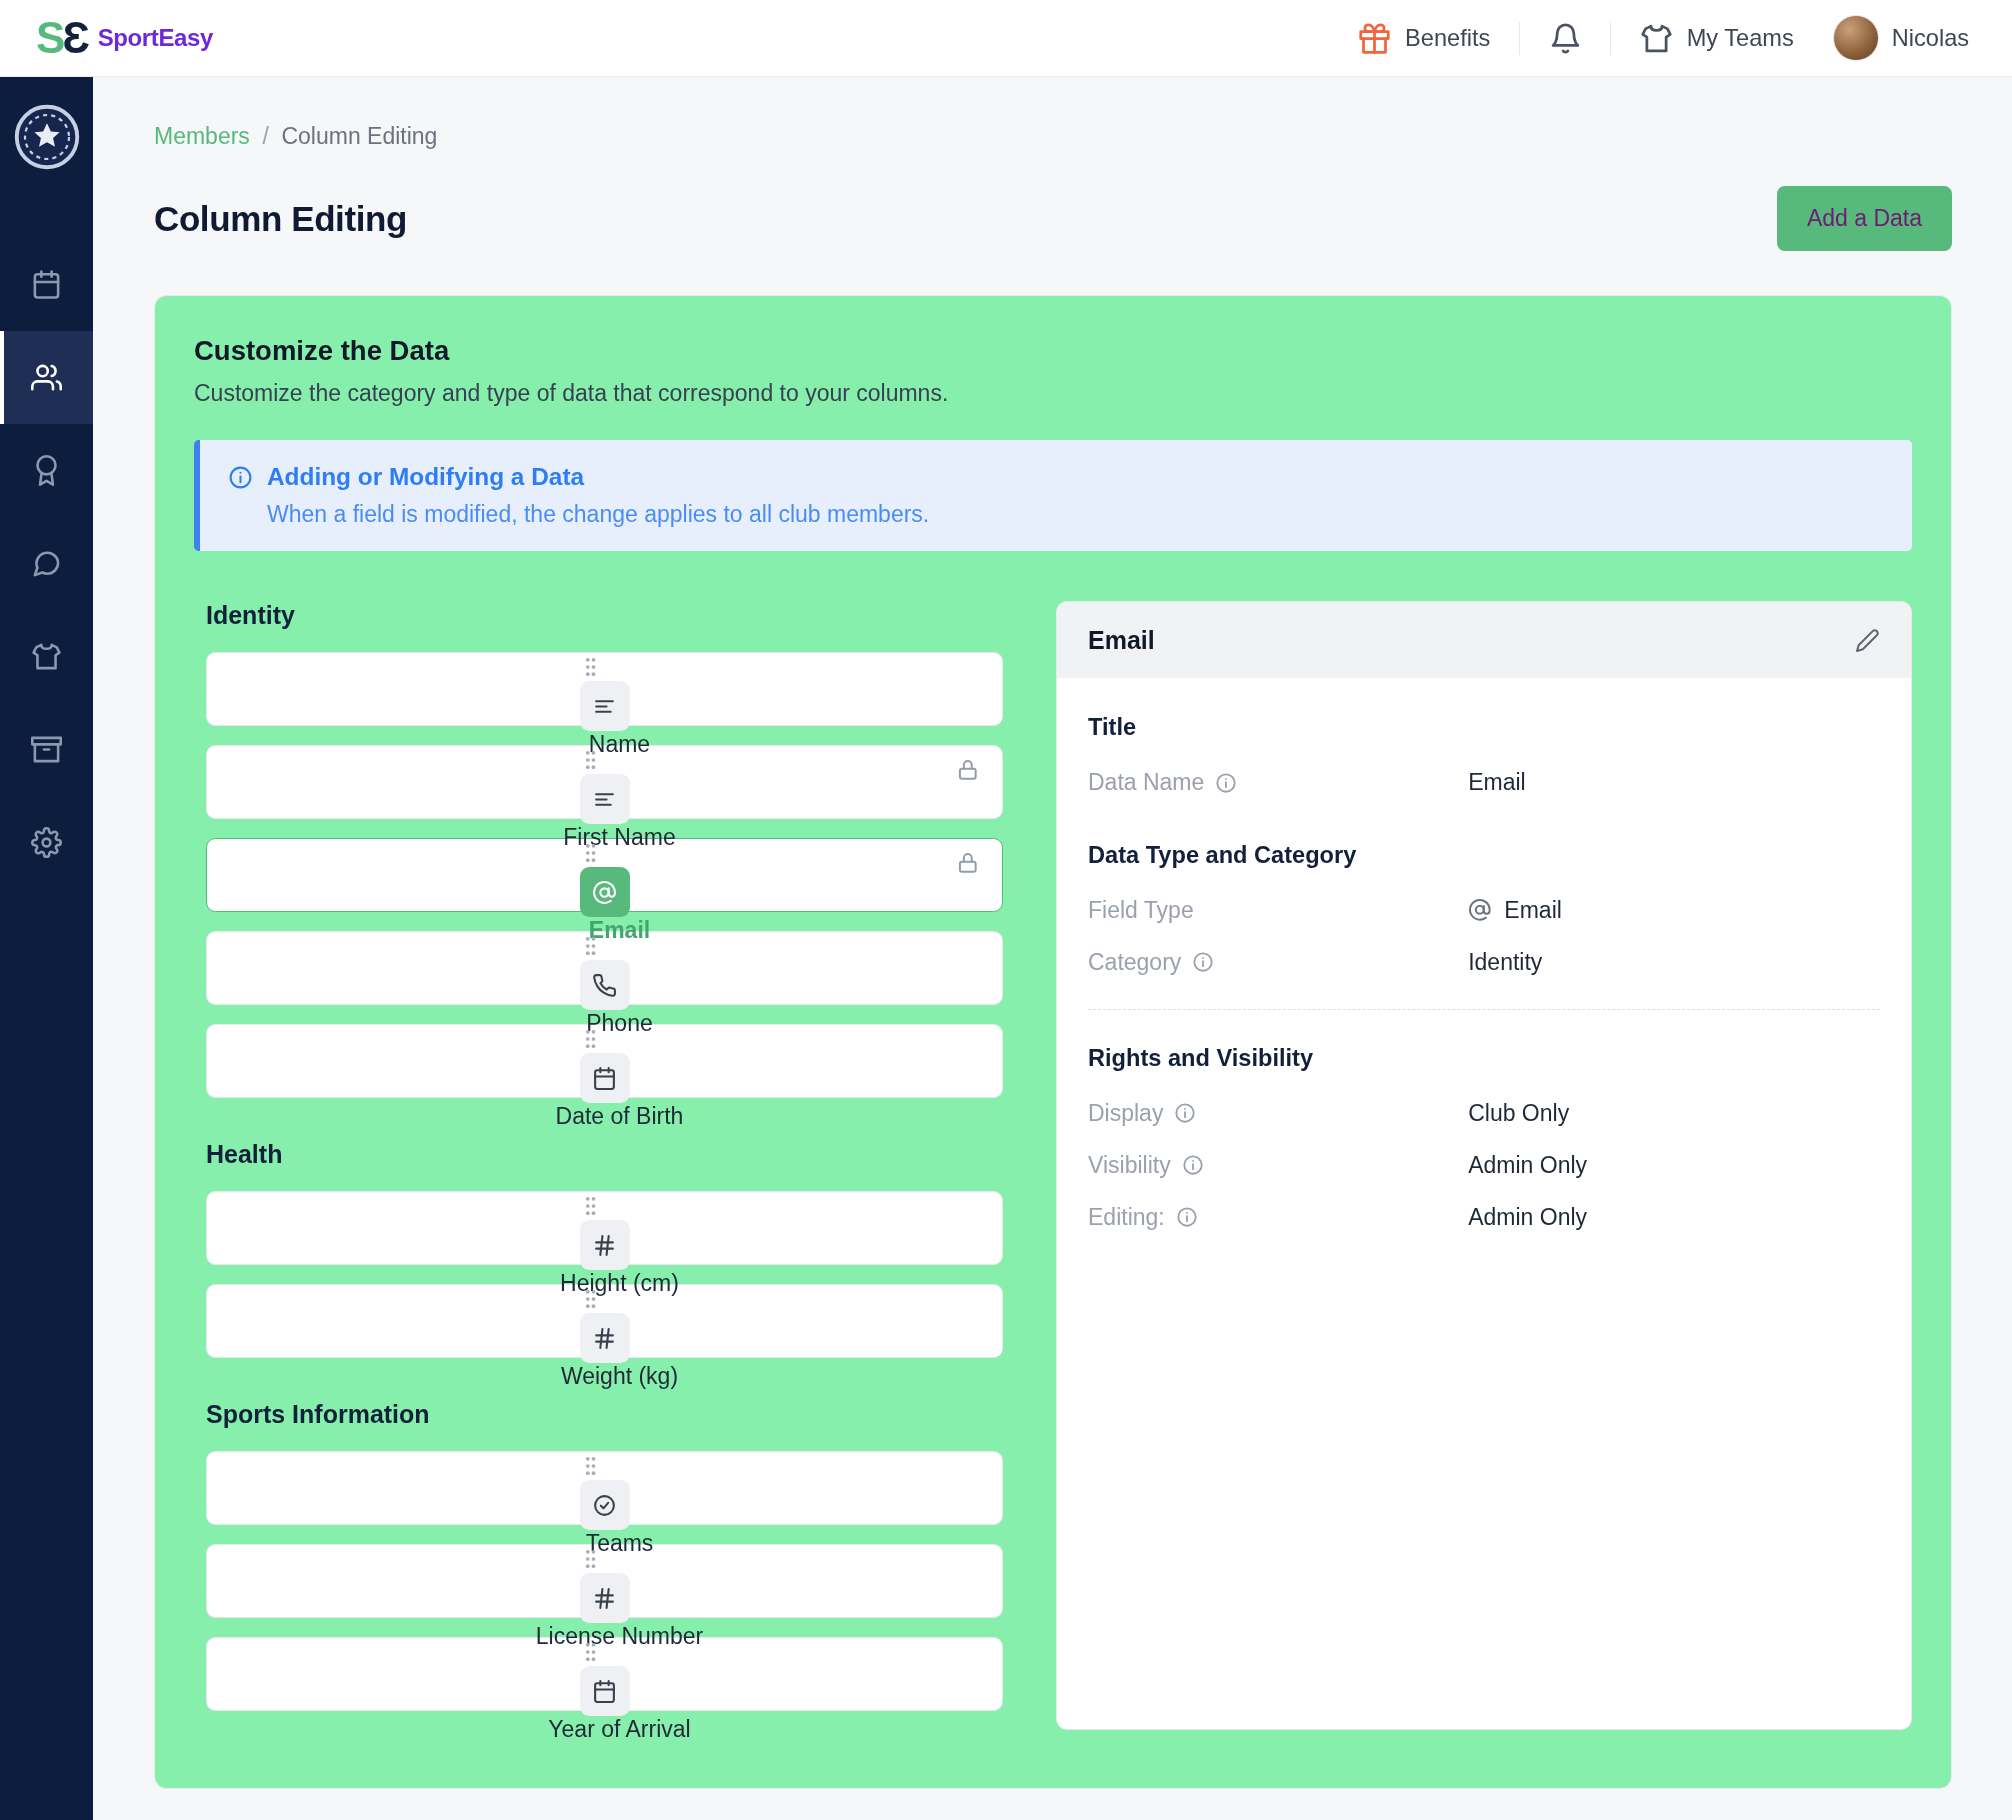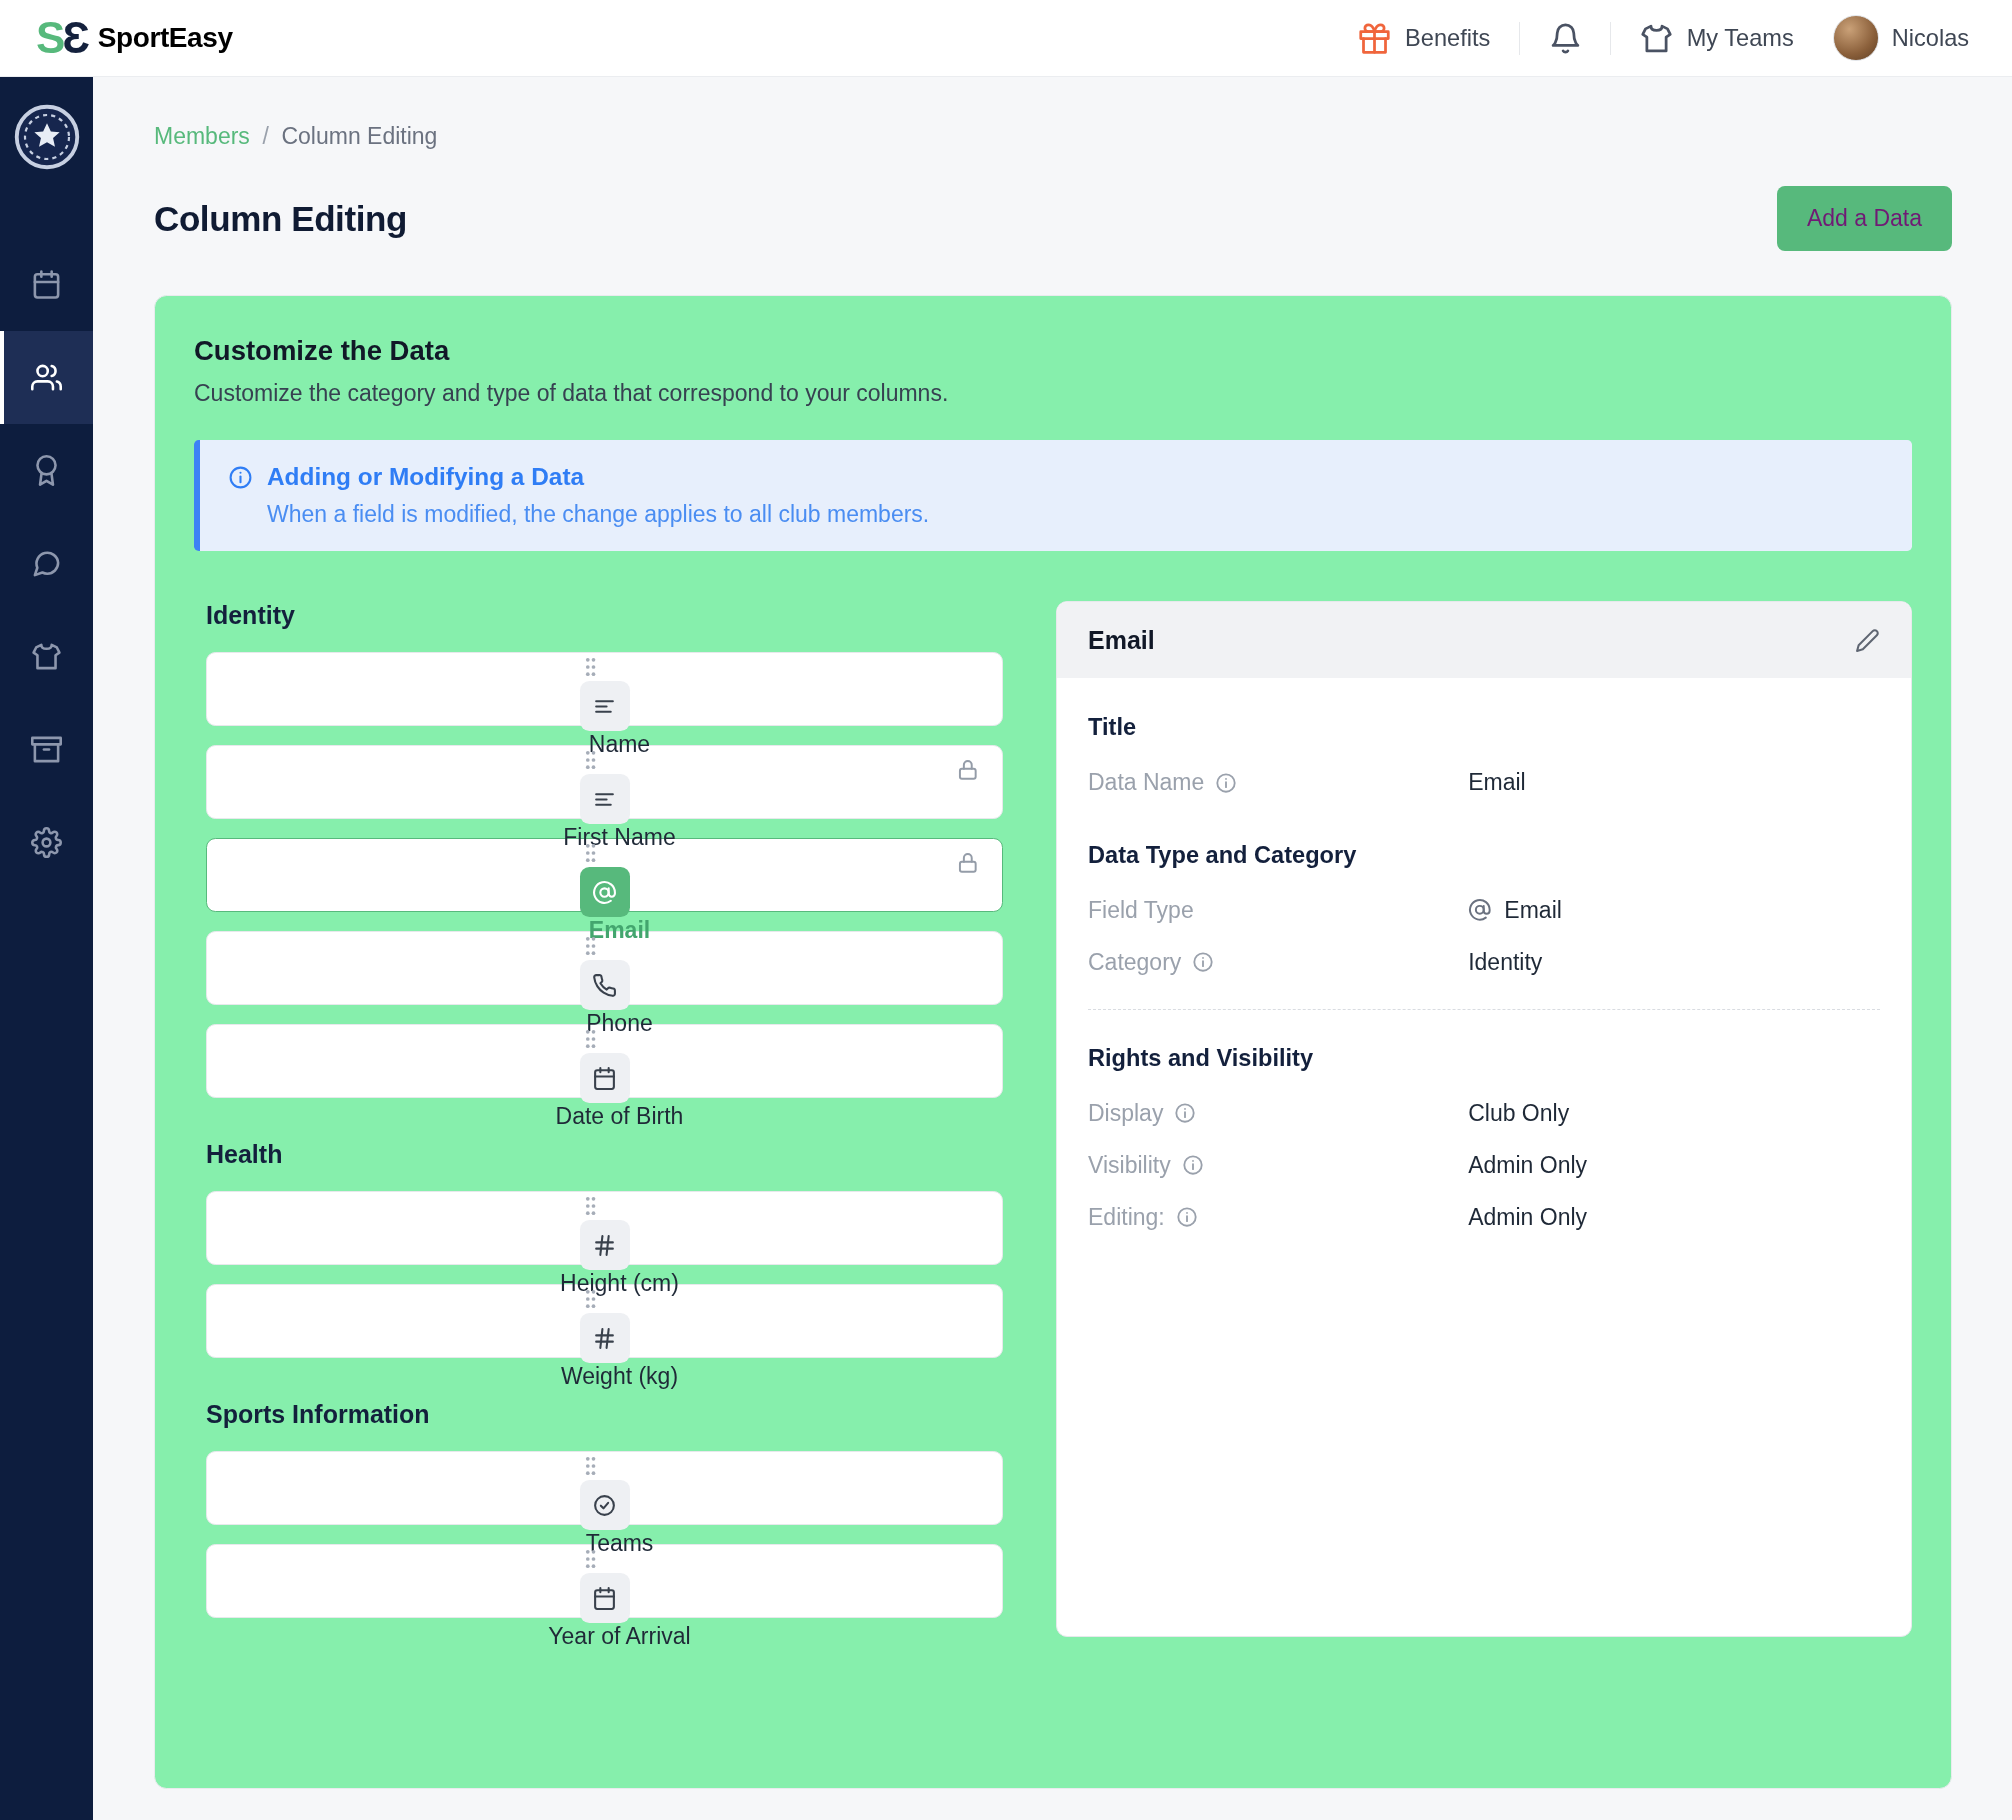--- a/index.html
+++ b/index.html
@@ -16,21 +16,21 @@
   .topbar {
     position:absolute; top:0; left:0; right:0; height:77px;
     background:#ffffff; border-bottom:0.8px solid #ebedf0;
     display:flex; align-items:center; justify-content:space-between;
     padding:0 36px; z-index:5;
   }
   .brand { display:flex; align-items:center; gap:11px; cursor:pointer; }
   .brand-mark { font-weight:bold; font-size:44px; letter-spacing:-3.1px; display:flex; }
   .mark-s { color:#57b97c; }
   .mark-e { color:#14213d; }
-  .brand-name { font-size:28px; font-weight:bold; color:#000000; letter-spacing:-0.4px; }
+  .brand-name { font-size:24px; font-weight:bold; color:#6d28d9; letter-spacing:-0.4px; }
   .topbar-right { display:flex; align-items:center;justify-content:flex-end; }
   .topbar-item { display:flex; align-items:center; gap:14px; font-size:23.6px; color:#3f4754; cursor:pointer; padding:0 7.9px; }
   .topbar-item svg { width:33px; height:33px; }
   .tb-divider { width:1.6px; height:33px; background:#e6e8eb; margin:0 20.4px; }
   .gift { color:#f0653c; }
   .bell, .shirt-top { color:#4a5263; }
   .avatar {
     width:46px; height:46px; border-radius:50%;
     background:radial-gradient(circle at 35% 30%, #caa178, #8a5f3a 60%, #5d3e24);
     border:0.8px solid #e2e5e9; display:inline-block;
@@ -490,20 +490,33 @@
                 </svg>
               </span>
             <span class="field-icon">
                 <svg viewBox="0 0 32 32" width="25" height="25">
                   <use href="#i-check-circle"></use>
                 </svg>
               </span>
             <span class="field-label">Teams</span>
           </div>
 
+          <div class="field-row">
+            <span class="grip">
+                <svg viewBox="0 0 22 36" width="17.3" height="28">
+                  <use href="#i-grip"></use>
+                </svg>
+              </span>
+            <span class="field-icon">
+                <svg viewBox="0 0 32 32" width="25" height="25">
+                  <use href="#i-hash"></use>
+                </svg>
+              </span>
+            <span class="field-label">License Number</span>
+          </div>
 
           <div class="field-row">
             <span class="grip">
                 <svg viewBox="0 0 22 36" width="17.3" height="28">
                   <use href="#i-grip"></use>
                 </svg>
               </span>
             <span class="field-icon">
                 <svg viewBox="0 0 32 32" width="25" height="25">
                   <use href="#i-calendar"></use>

